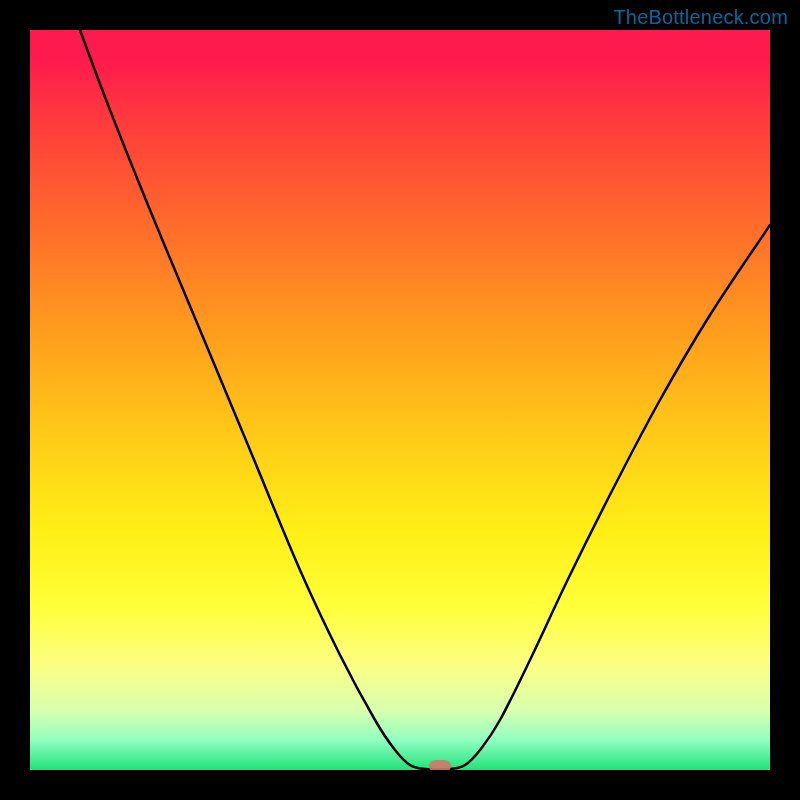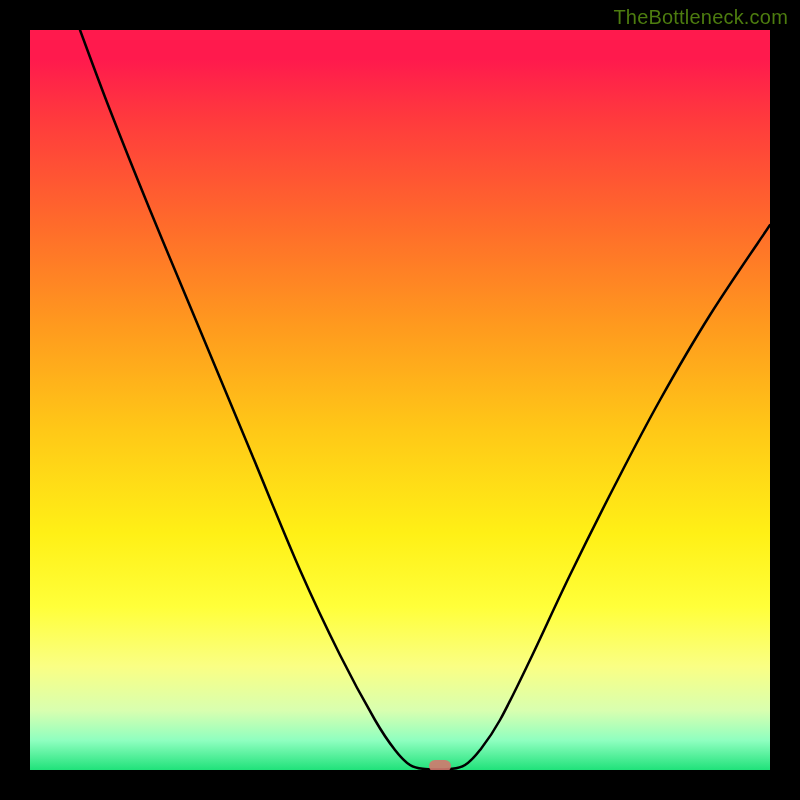--- a/index.html
+++ b/index.html
@@ -14,21 +14,21 @@
   .container {
     position: relative;
     width: 800px;
     height: 800px;
     background: #000;
   }
   .watermark {
     position: absolute;
     top: 6px;
     right: 12px;
-    color: #4d7c0f;
+    color: #0369a1;
     font-size: 20px;
     font-weight: 500;
     z-index: 5;
     letter-spacing: 0.2px;
   }
   .plot-area {
     position: absolute;
     left: 30px;
     top: 30px;
     width: 740px;

